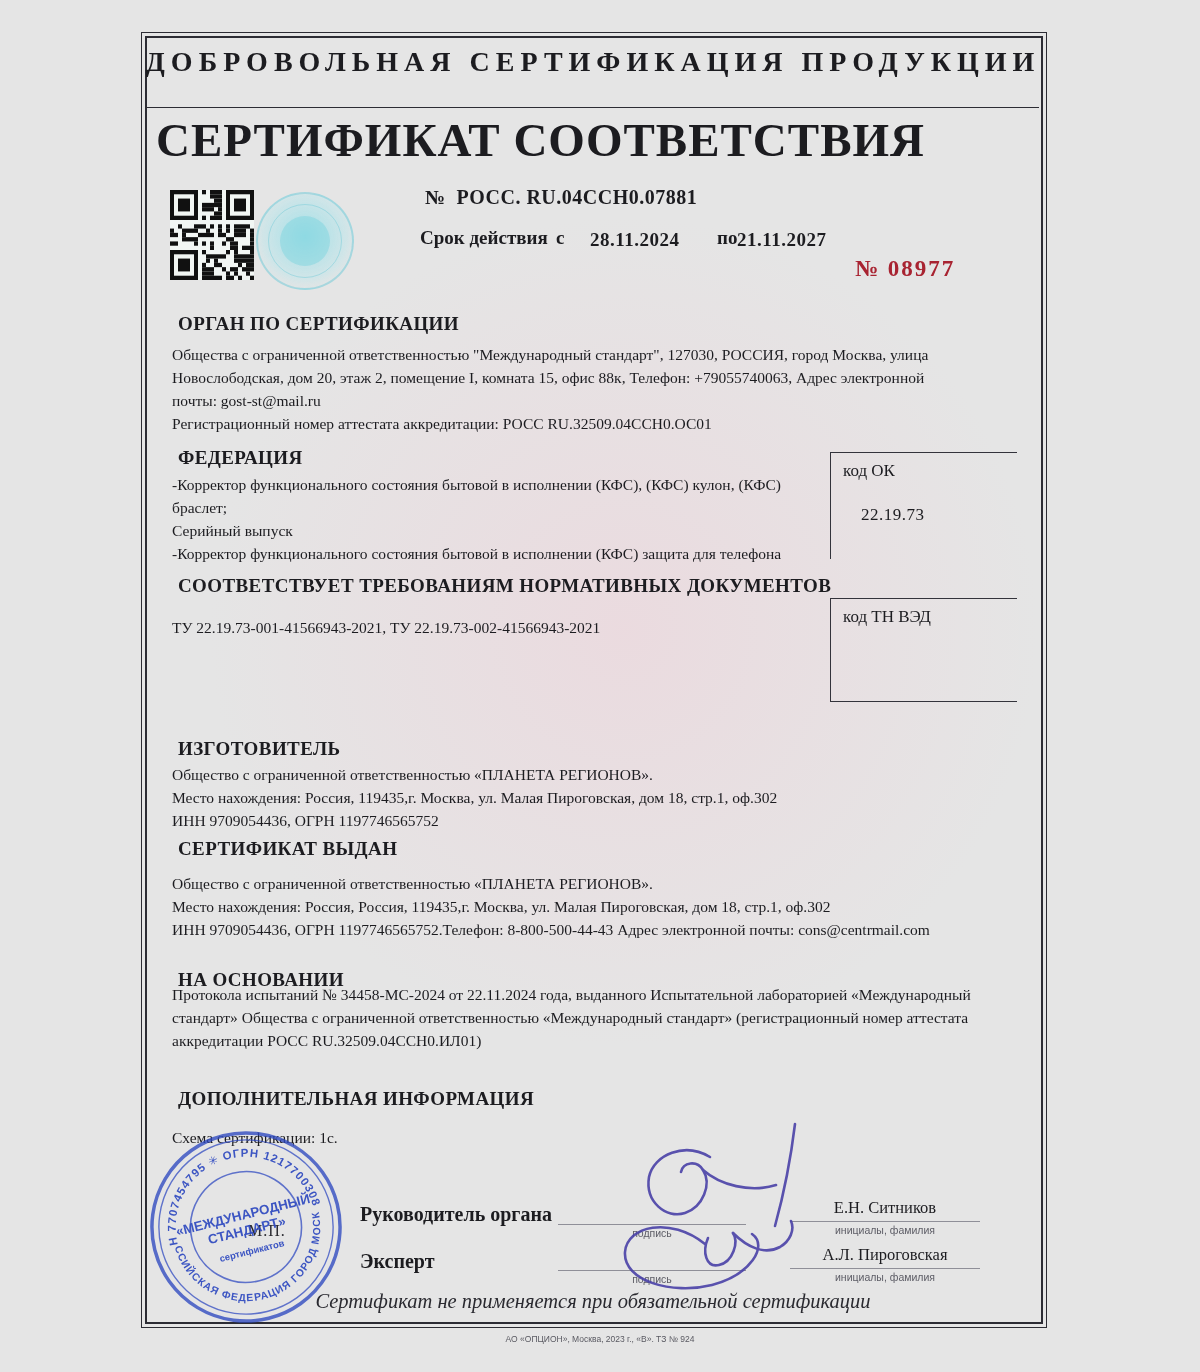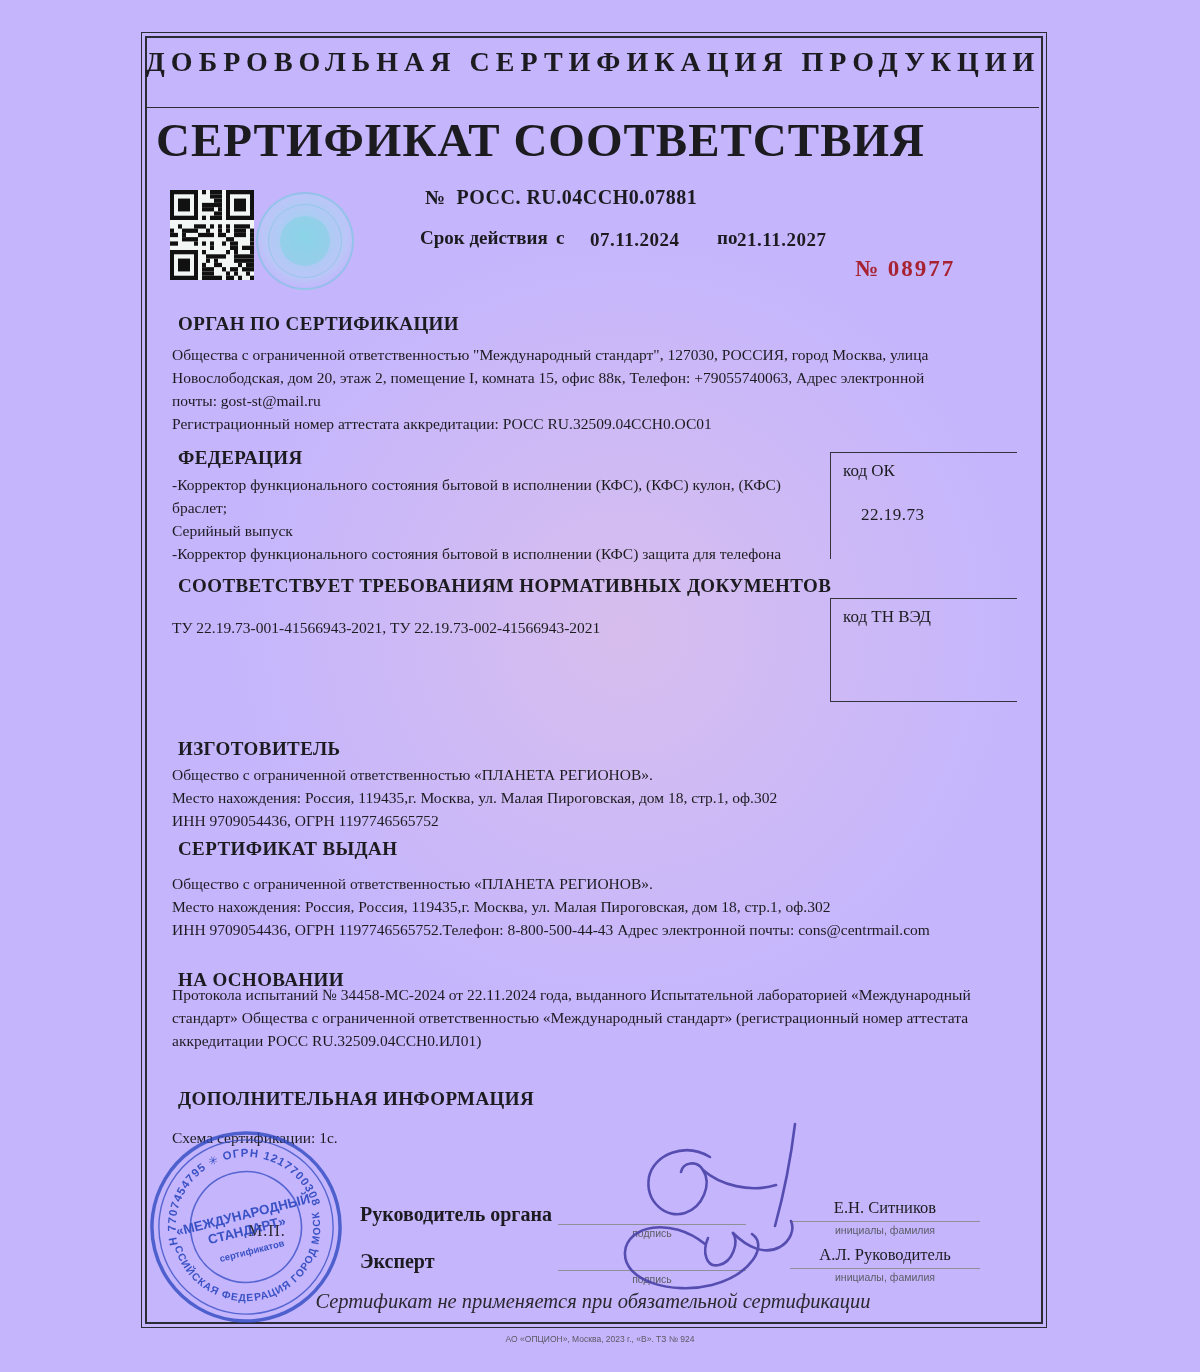--- a/index.html
+++ b/index.html
@@ -1,16 +1,16 @@
 <!DOCTYPE html>
 <html><head>
 <meta charset="utf-8">
 <style>
   html,body{margin:0;padding:0;background:#c8dadd;}
-  .page{position:relative;width:1200px;height:1372px;background:#c4b5fd;overflow:hidden;
+  .page{position:relative;width:1200px;height:1372px;background:#e5e5e5;overflow:hidden;
         font-family:"Liberation Serif","DejaVu Serif",serif;color:#1c1c20;}
   .tint{position:absolute;inset:0;pointer-events:none;
         background:radial-gradient(ellipse 48% 42% at 52% 46%, rgba(243,203,214,0.40), rgba(243,203,214,0.0) 72%);}
   .frame-outer{position:absolute;left:141px;top:32px;width:904px;height:1294px;border:1.5px solid #2c2c34;}
   .frame-inner{position:absolute;inset:3px;border:2px solid #2c2c34;}
   .banner{position:absolute;left:141px;top:46px;width:904px;text-align:center;
           font-weight:bold;font-size:28px;letter-spacing:6px;}
   .banner-rule{position:absolute;left:147px;top:107px;width:892px;border-top:1.5px solid #2c2c34;}
   .main-title{position:absolute;left:141px;top:113px;width:799px;text-align:center;
           font-weight:bold;font-size:47px;letter-spacing:1px;}
@@ -220,21 +220,21 @@
   </div>
 
   <div class="cert-no">
     <span>№</span>&nbsp;
     <span>РОСС. RU.04CCH0.07881</span>
   </div>
 
   <div class="validity" style="width:470px;height:30px;">
     <span class="lbl">Срок действия</span>
     <span class="lbl v-from-lbl">с</span>
-    <span class="date v-from">07.11.2024</span>
+    <span class="date v-from">28.11.2024</span>
     <span class="v-to-lbl">по</span>
     <span class="date v-to">21.11.2027</span>
   </div>
 
   <div class="red-no">№ 08977</div>
 
   <div class="sec-title" style="top:313px;">ОРГАН ПО СЕРТИФИКАЦИИ</div>
   <div class="body-block" style="top:343px;width:870px;">
     <div>Общества с ограниченной ответственностью "Международный стандарт", 127030, РОССИЯ, город Москва, улица</div>
     <div>Новослободская, дом 20, этаж 2, помещение I, комната 15, офис 88к, Телефон: +79055740063, Адрес электронной</div>
@@ -313,21 +313,21 @@
   <div class="sig-label" style="top:1203px;">Руководитель органа</div>
   <div class="sig-line" style="left:558px;top:1224px;width:188px;"></div>
   <div class="sig-cap" style="left:558px;top:1227px;width:188px;">подпись</div>
   <div class="sig-name" style="left:795px;top:1198px;width:180px;">Е.Н. Ситников</div>
   <div class="sig-line" style="left:790px;top:1221px;width:190px;"></div>
   <div class="sig-cap" style="left:790px;top:1224px;width:190px;">инициалы, фамилия</div>
 
   <div class="sig-label" style="top:1250px;">Эксперт</div>
   <div class="sig-line" style="left:558px;top:1270px;width:188px;"></div>
   <div class="sig-cap" style="left:558px;top:1273px;width:188px;">подпись</div>
-  <div class="sig-name" style="left:795px;top:1245px;width:180px;">А.Л. Руководитель</div>
+  <div class="sig-name" style="left:795px;top:1245px;width:180px;">А.Л. Пироговская</div>
   <div class="sig-line" style="left:790px;top:1268px;width:190px;"></div>
   <div class="sig-cap" style="left:790px;top:1271px;width:190px;">инициалы, фамилия</div>
 
   <svg class="sig-ink" viewBox="0 0 300 195">
     <g fill="none" stroke="#4a42a8" stroke-width="2.6" stroke-linecap="round" opacity="0.9">
       <path d="M205,12 C201,45 193,85 185,114"></path>
       <path d="M120,45 C95,30 64,42 59,65 C55,90 76,107 95,101 C113,95 122,72 113,58 C107,48 93,50 91,60"></path>
       <path d="M113,58 C130,73 160,81 186,73"></path>
       <path d="M115,132 C80,104 37,114 35,140 C33,169 82,183 122,173 C160,163 179,134 162,122"></path>
       <path d="M118,126 C112,140 116,156 129,153 C143,150 149,130 143,121"></path>

